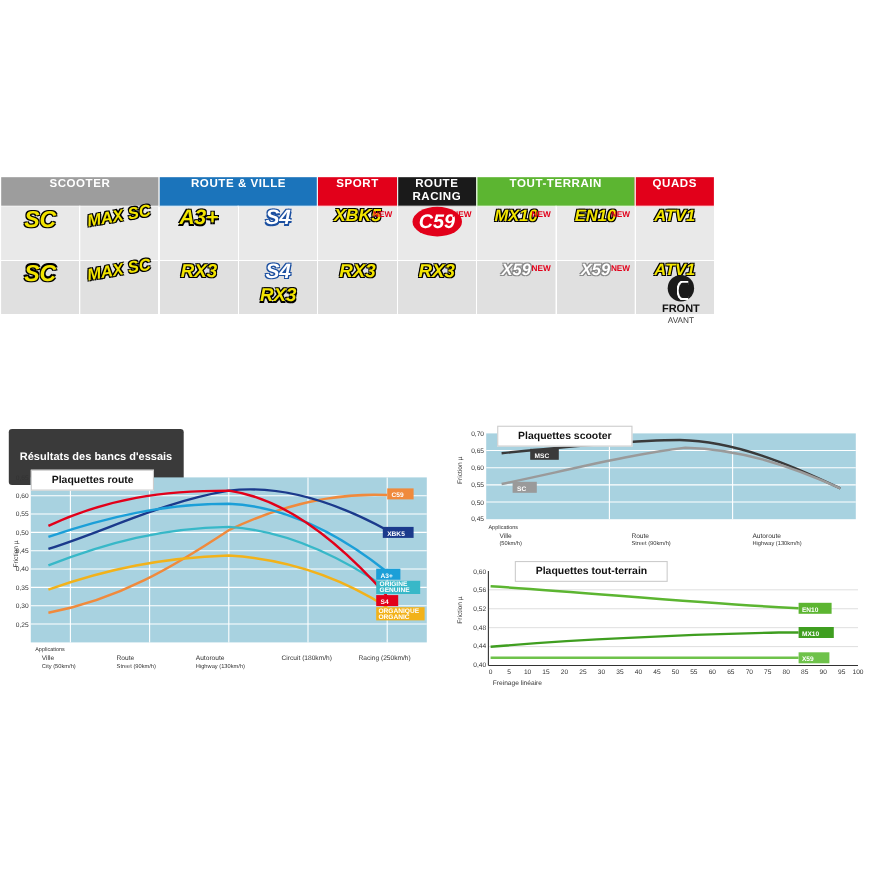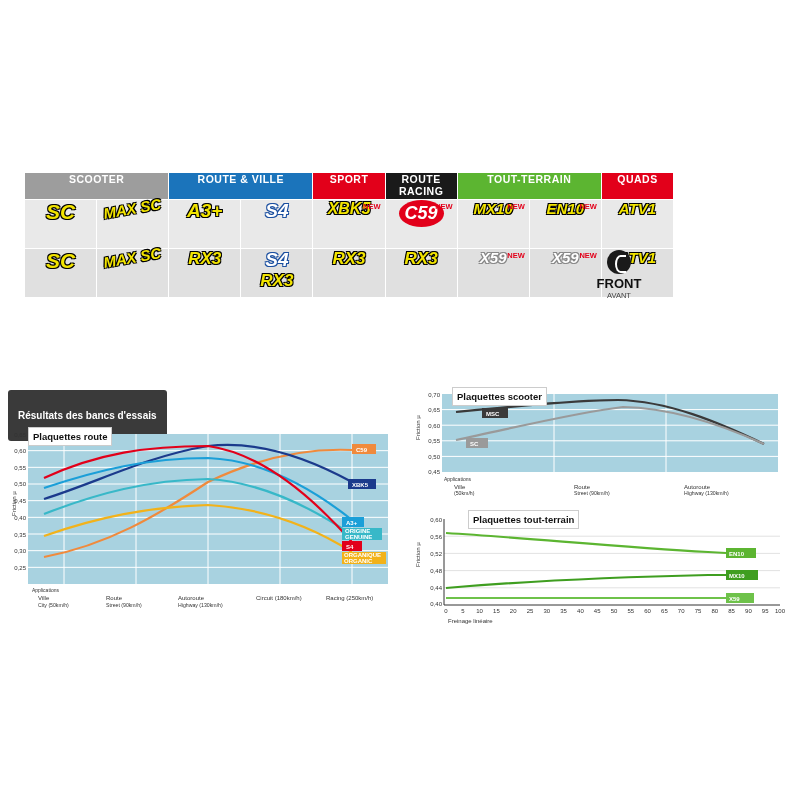--- a/index.html
+++ b/index.html
@@ -1,19 +1,19 @@
 <!DOCTYPE html>
 <html><head>
 <meta charset="utf-8">
 <style>
   html,body{margin:0;padding:0;background:#ffffff;}
   body{width:800px;height:800px;font-family:"Liberation Sans",sans-serif;position:relative;overflow:hidden;}
 
   
-  #compat-table{position:absolute;left:0;top:172px;width:650px;padding-left:24px;}
+  #compat-table{position:absolute;left:0;top:160px;width:650px;}
   .tbl{border-collapse:collapse;width:650px;table-layout:fixed;}
   .tbl td,.tbl th{border:1px solid #ffffff;padding:0;vertical-align:top;}
 
   .cat{height:26px;color:#ffffff;font-size:10.5px;font-weight:bold;letter-spacing:.5px;text-align:center;vertical-align:middle;}
   .cat.scooter{background:#9d9d9d;}
   .cat.route{background:#1b74bb;}
   .cat.sport{background:#e2001a;margin-top:38px;}
   .cat.racing{background:#1a1a1a;}
   .cat.tt{background:#5cb531;}
   .cat.quads{background:#e2001a;}
@@ -41,26 +41,26 @@
   .new{position:absolute;top:2px;right:4px;color:#e2001a;font-size:7.5px;font-weight:bold;}
 
   .stack div{line-height:1.15;}
 
   
   #fr-col{position:absolute;left:588px;top:250px;width:62px;}
   .fr-box{text-align:center;margin-bottom:8px;}
   .fr-ico{width:24px;height:24px;border-radius:50%;background:#1a1a1a;margin:0 auto 2px;position:relative;}
   .fr-ico:after{content:"";position:absolute;left:8px;top:5px;width:9px;height:14px;border:2px solid #fff;border-radius:50% 0 0 50%;border-right:none;}
   .fr-ico.rear:after{border:2px solid #fff;border-left:none;border-radius:0 50% 50% 0;left:7px;}
-  .fr-t1{font-size:13px;font-weight:bold;color:#111;}
+  .fr-t1{font-size:10px;font-weight:bold;color:#111;}
   .fr-t2{font-size:7.5px;color:#444;}
 
   
   .sect-title{background:#3a3a3a;color:#fff;font-size:10px;font-weight:bold;padding:20px 10px;display:inline-block;border-radius:3px;}
-  .chart-title{background:#ffffff;color:#111;font-size:9.5px;font-weight:bold;padding:3px 4px;display:inline-block;border:1px solid #ccc;}
+  .chart-title{background:#ffffff;color:#111;font-size:9.5px;font-weight:bold;padding:3px 18px;display:inline-block;border:1px solid #ccc;}
   .axis-lab{font-size:6px;fill:#333;}
   .tick{font-size:6px;fill:#333;}
   .panel{position:absolute;}
 
   .cv-lab{font-size:6px;fill:#fff;font-weight:bold;}
 </style>
 </head>
 <body>
 
 <div id="compat-table">

